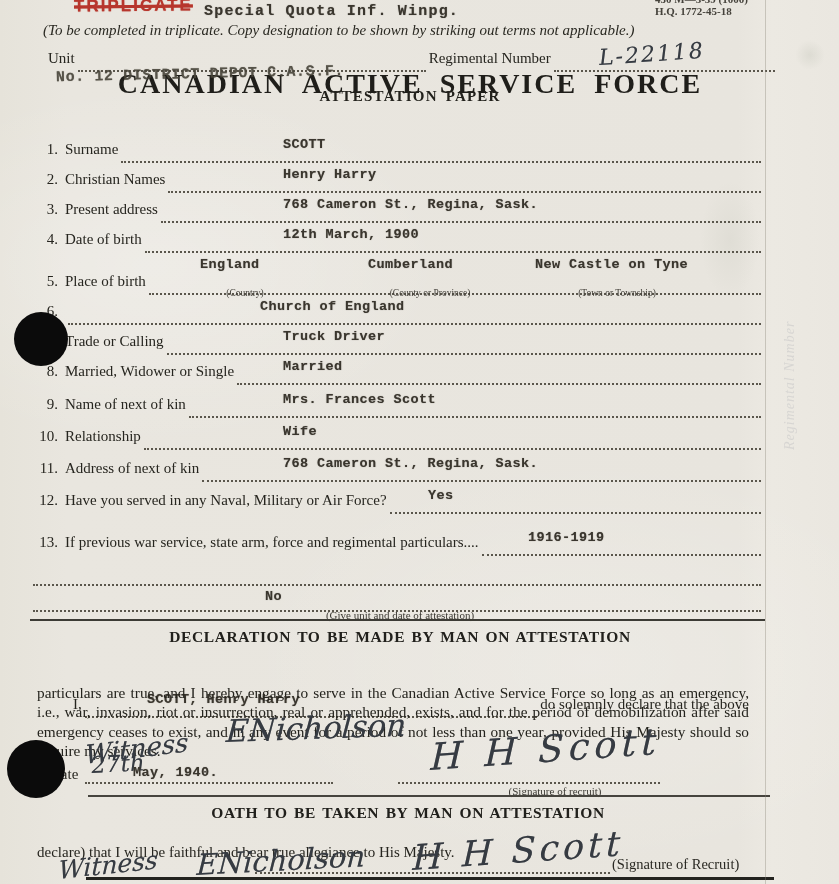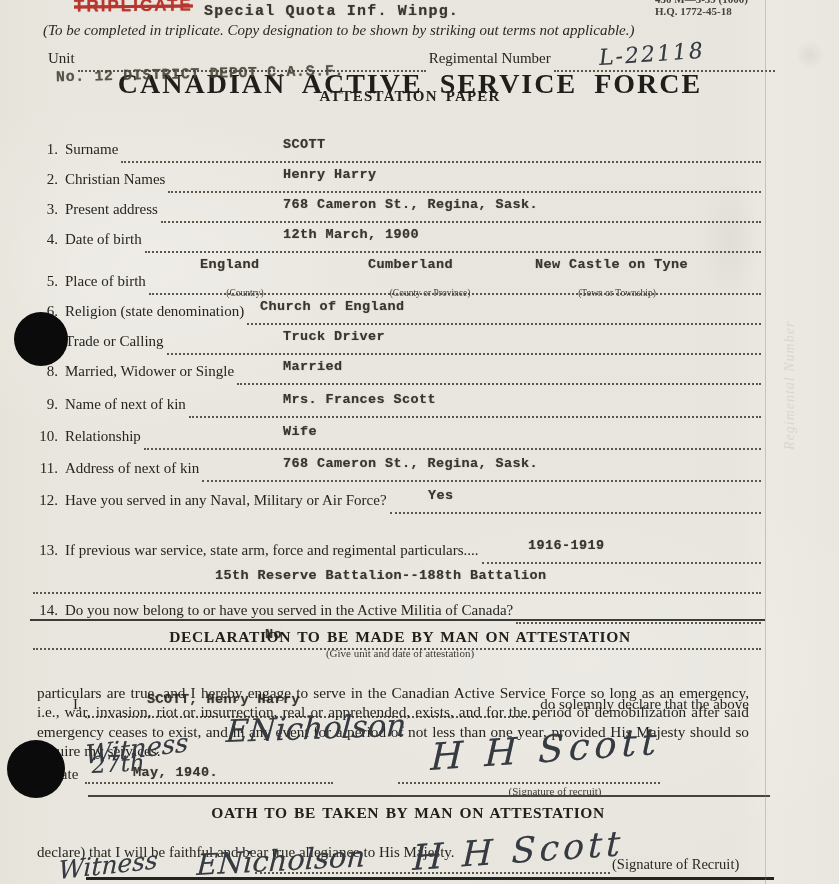--- a/index.html
+++ b/index.html
@@ -114,21 +114,20 @@
       <span class="tv typed" style="left:170px;bottom:16px;">England</span>
       <span class="tv typed" style="left:338px;bottom:16px;">Cumberland</span>
       <span class="tv typed" style="left:505px;bottom:16px;">New Castle on Tyne</span>
       <span class="subl" style="left:140px;width:150px;">(Country)</span>
       <span class="subl" style="left:305px;width:190px;">(County or Province)</span>
       <span class="subl" style="left:492px;width:190px;">(Town or Township)</span>
     </div>
 
     <div class="row">
       <span class="num">6.</span>
-      <span class="lbl">Religion (state denomination)</span>
       <span class="fill"></span>
       <span class="tv typed" style="left:230px;">Church of England</span>
     </div>
 
     <div class="row">
       <span class="num">7.</span>
       <span class="lbl">Trade or Calling</span>
       <span class="fill"></span>
       <span class="tv typed" style="left:253px;">Truck Driver</span>
     </div>
@@ -161,37 +160,31 @@
       <span class="tv typed" style="left:253px;">768 Cameron St., Regina, Sask.</span>
     </div>
 
     <div class="row" style="margin-top:2px;">
       <span class="num">12.</span>
       <span class="lbl">Have you served in any Naval, Military or Air Force?</span>
       <span class="fill"></span>
       <span class="tv typed" style="left:398px;">Yes</span>
     </div>
 
-    <div class="row" style="margin-top:20px;">
+    <div class="row" style="margin-top:12px;">
       <span class="num">13.</span>
       <span class="lbl">If previous war service, state arm, force and regimental particulars....</span>
       <span class="fill"></span>
       <span class="tv typed" style="left:498px;">1916-1919</span>
     </div>
 
     <div class="row">
       <span class="fill"></span>
-      <span class="tv typed" style="left:185px;">15th Reserve Battalion--188th Battalion</span>
-    </div>
-
-    <div class="row">
-      <span class="num">14.</span>
-      <span class="lbl">Do you now belong to or have you served in the Active Militia of Canada?</span>
-      <span class="fill"></span>
-    </div>
+    </div>
+
 
     <div class="row" style="height:26px;">
       <span class="fill"></span>
       <span class="tv typed" style="left:235px;bottom:1px;">No</span>
     </div>
     <div style="position:relative;height:14px;">
       <span class="abs small-cap" style="left:170px;top:-3px;width:400px;text-align:center;">(Give unit and date of attestation)</span>
     </div>
   </div>
 

